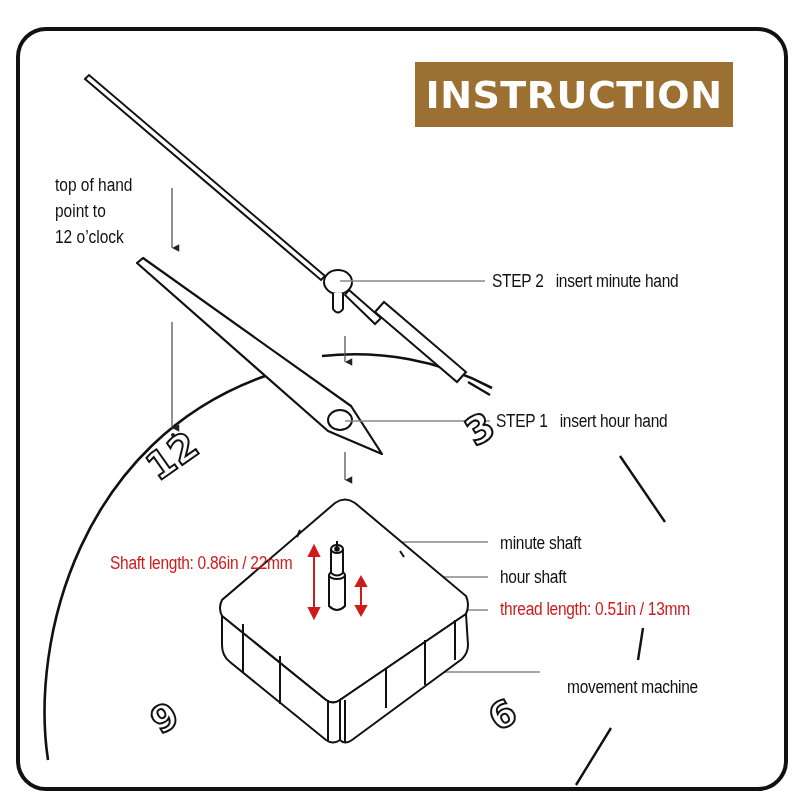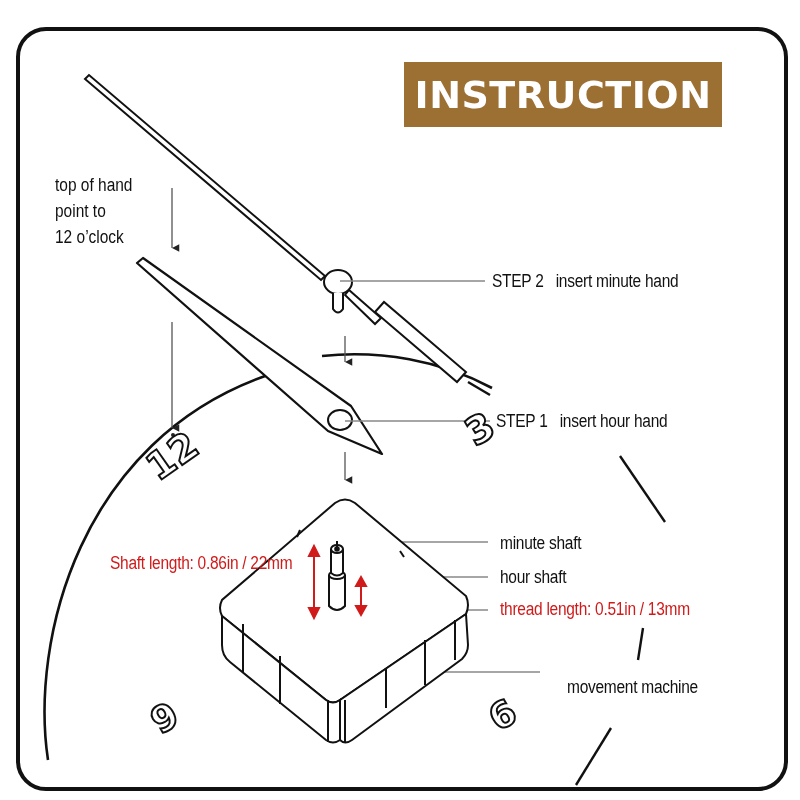--- a/index.html
+++ b/index.html
@@ -1,20 +1,20 @@
 <!DOCTYPE html>
 <html><head>
   <meta charset="utf-8">
   <style>
     html, body { margin: 0; padding: 0; background: #ffffff; }
     body { width: 800px; height: 800px; position: relative; overflow: hidden; font-family: "Liberation Sans", sans-serif; }
     #stage { position: absolute; left: 0; top: 0; width: 800px; height: 800px; }
     .lbl { position: absolute; font-family: "Liberation Sans Narrow", "Liberation Sans", sans-serif; font-size: 18px; color: #111; white-space: nowrap; letter-spacing: -0.3px; transform: scaleX(0.86); transform-origin: left center; line-height: 20px; }
     .lbl.red { color: #d11a1a; }
-    .title-box { position: absolute; left: 404px; top: 62px; width: 318px; height: 65px; background: #9c6f33; display: flex; align-items: center; justify-content: center; }
+    .title-box { position: absolute; left: 415px; top: 62px; width: 318px; height: 65px; background: #9c6f33; display: flex; align-items: center; justify-content: center; }
     .title-text { color: #ffffff; font-family: "DejaVu Sans", sans-serif; font-weight: bold; font-size: 38px; letter-spacing: 0.5px; }
     .note { position: absolute; left: 55px; top: 172px; font-family: "Liberation Sans", sans-serif; font-size: 18px; color: #111; line-height: 26px; transform: scaleX(0.86); transform-origin: left top; }
     .note div { white-space: nowrap; }
   </style>
 </head>
 <body>
 
 <div id="stage">
   <svg width="800" height="800" viewBox="0 0 800 800" xmlns="http://www.w3.org/2000/svg">
     <defs>

